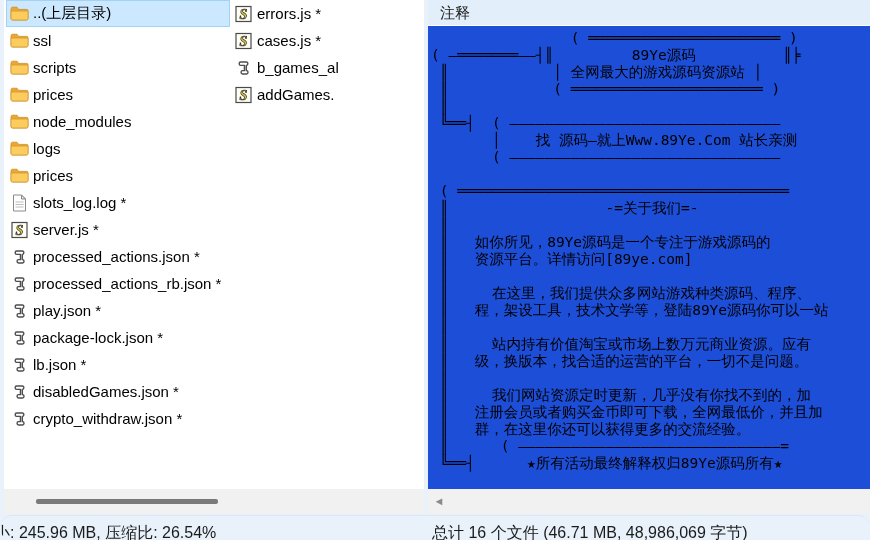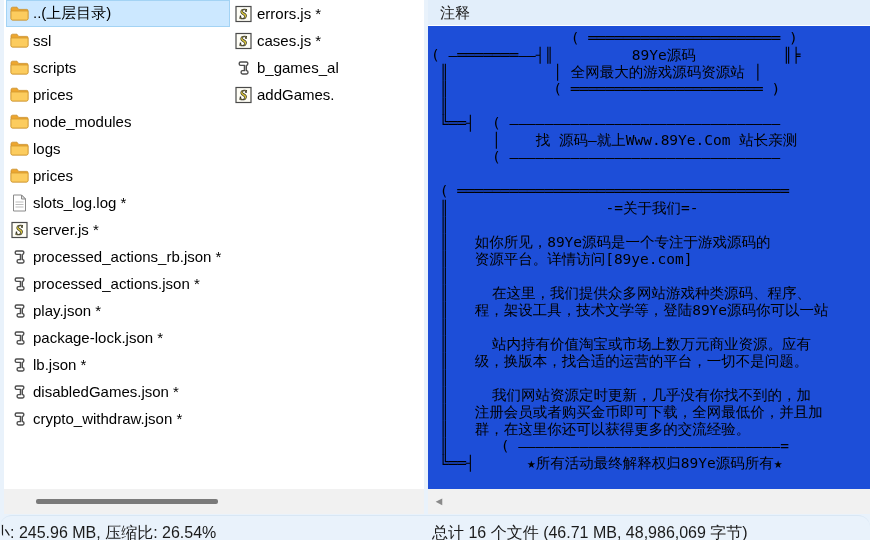--- a/index.html
+++ b/index.html
@@ -138,29 +138,29 @@
             </svg>
           </span>
           <span class="fname">server.js *</span>
         </div>
         <div class="file-row">
           <span class="ficon">
             <svg width="17" height="18" viewBox="0 0 18 18">
               <path d="M6 2.6 C3.9 2.6 3.9 6.2 6 6.2 L10 6.2 L10 11.8 L8 11.8 C5.9 11.8 5.9 15.4 8 15.4 L12.2 15.4 C14.3 15.4 14.3 11.8 12.2 11.8 L12 11.8 L12 6.2 C14.1 6.2 14.1 2.6 12 2.6 Z" fill="#ffffff" stroke="var(--json-icon-grey,#4d4d4d)" stroke-width="1.5" stroke-linejoin="round"></path>
             </svg>
           </span>
+          <span class="fname">processed_actions.json *</span>
+        </div>
+        <div class="file-row">
+          <span class="ficon">
+            <svg width="17" height="18" viewBox="0 0 18 18">
+              <path d="M6 2.6 C3.9 2.6 3.9 6.2 6 6.2 L10 6.2 L10 11.8 L8 11.8 C5.9 11.8 5.9 15.4 8 15.4 L12.2 15.4 C14.3 15.4 14.3 11.8 12.2 11.8 L12 11.8 L12 6.2 C14.1 6.2 14.1 2.6 12 2.6 Z" fill="#ffffff" stroke="var(--json-icon-grey,#4d4d4d)" stroke-width="1.5" stroke-linejoin="round"></path>
+            </svg>
+          </span>
           <span class="fname">processed_actions_rb.json *</span>
-        </div>
-        <div class="file-row">
-          <span class="ficon">
-            <svg width="17" height="18" viewBox="0 0 18 18">
-              <path d="M6 2.6 C3.9 2.6 3.9 6.2 6 6.2 L10 6.2 L10 11.8 L8 11.8 C5.9 11.8 5.9 15.4 8 15.4 L12.2 15.4 C14.3 15.4 14.3 11.8 12.2 11.8 L12 11.8 L12 6.2 C14.1 6.2 14.1 2.6 12 2.6 Z" fill="#ffffff" stroke="var(--json-icon-grey,#4d4d4d)" stroke-width="1.5" stroke-linejoin="round"></path>
-            </svg>
-          </span>
-          <span class="fname">processed_actions.json *</span>
         </div>
         <div class="file-row">
           <span class="ficon">
             <svg width="17" height="18" viewBox="0 0 18 18">
               <path d="M6 2.6 C3.9 2.6 3.9 6.2 6 6.2 L10 6.2 L10 11.8 L8 11.8 C5.9 11.8 5.9 15.4 8 15.4 L12.2 15.4 C14.3 15.4 14.3 11.8 12.2 11.8 L12 11.8 L12 6.2 C14.1 6.2 14.1 2.6 12 2.6 Z" fill="#ffffff" stroke="var(--json-icon-grey,#4d4d4d)" stroke-width="1.5" stroke-linejoin="round"></path>
             </svg>
           </span>
           <span class="fname">play.json *</span>
         </div>
         <div class="file-row">

